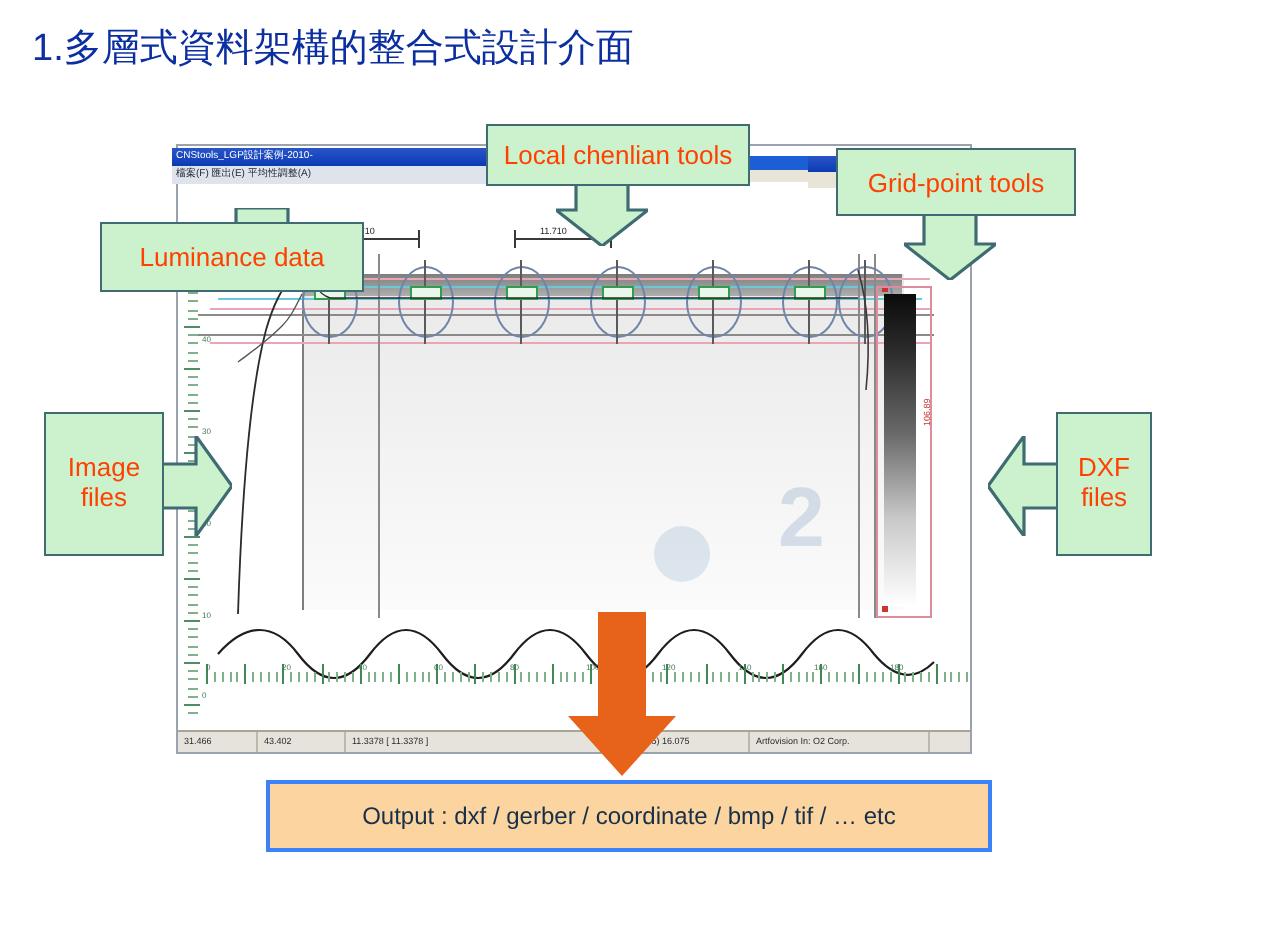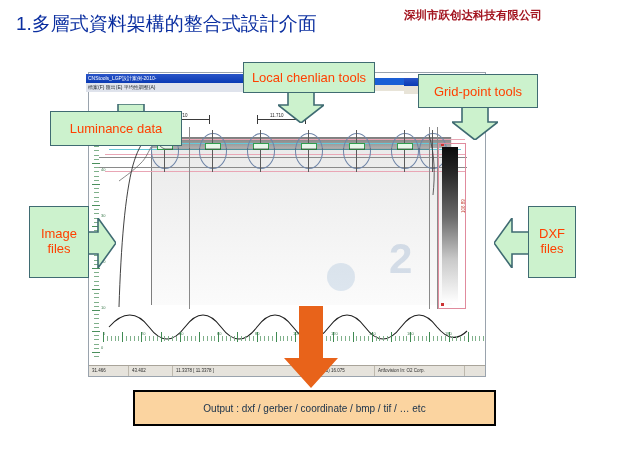--- a/index.html
+++ b/index.html
@@ -218,44 +218,43 @@
   .callout {
     position: absolute; box-sizing: border-box;
     background: #ccf2cd; border: 1.5px solid #3f6b72;
     color: #ff4000; font-size: 13px;
     display: flex; align-items: center; justify-content: center;
     text-align: center; z-index: 20;
   }
   .co-lum   { left: 50px;  top: 71px;  width: 132px; height: 35px; margin-top: 40px; }
   .co-local { left: 243px; top: 62px;  width: 132px; height: 31px; }
   .co-grid  { left: 418px; top: 74px;  width: 120px; height: 34px; }
-  .co-image { left: 22px;  top: 206px; width: 60px;  height: 72px; line-height: 1.15; margin-left: 7px; }
+  .co-image { left: 22px;  top: 206px; width: 60px;  height: 72px; line-height: 1.15; }
   .co-dxf   { left: 528px; top: 206px; width: 48px;  height: 72px; line-height: 1.15; }
 
   .co-arrow { position: absolute; z-index: 19; }
 
   .output-box {
     position: absolute; left: 133px; top: 390px;
     width: 363px; height: 36px;
-    background: #fbd4a0; border: 2px solid #000000;
+    background: #fbd4a0; border: 2px solid #3b82f6;
     box-sizing: border-box;
     display: flex; align-items: center; justify-content: center;
-    color: #17304a; font-size: 10px; z-index: 20;
+    color: #17304a; font-size: 12px; z-index: 20;
   }
   .big-arrow { position: absolute; left: 283px; top: 306px; z-index: 21; }
 </style>
 </head>
 <body>
 
 <div class="slide">
 
   <div class="title-cn">1.多層式資料架構的整合式設計介面</div>
 
   <div class="corp-block">
-    <div class="corp-line1">深圳市跃创达科技有限公司</div>
   </div>
 
   <div class="app-window">
 
     <div class="canvas">
 
       <div class="vruler">
           <div class="tick" style="top: 235.2px;"></div>
           <div class="tick tickmaj" style="top: 231px;"></div>
           <div class="tick" style="top: 226.8px;"></div>

